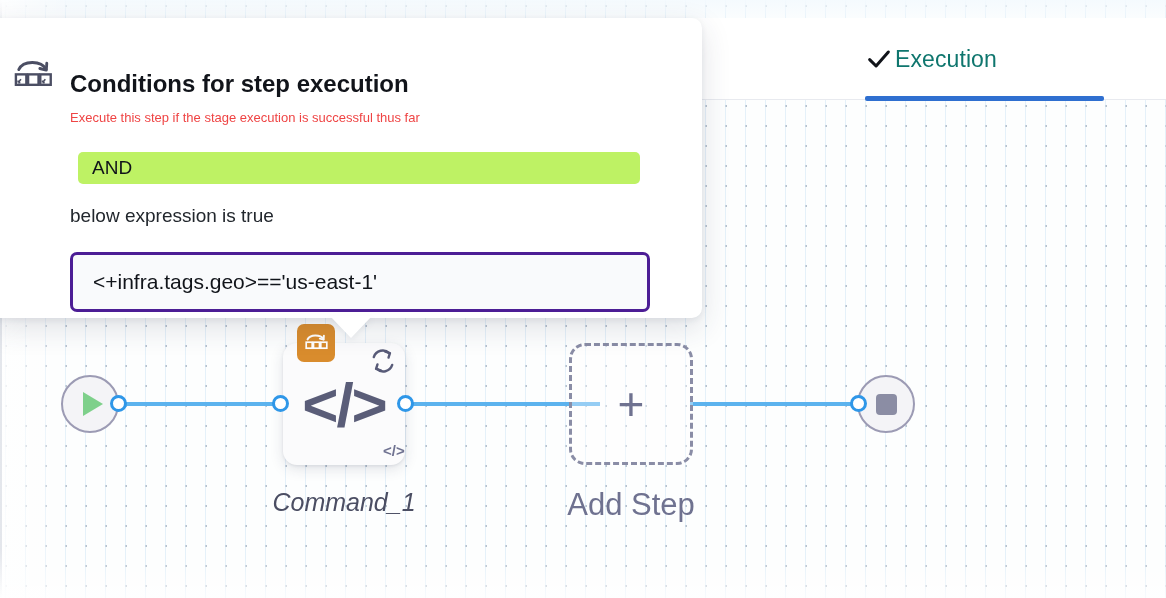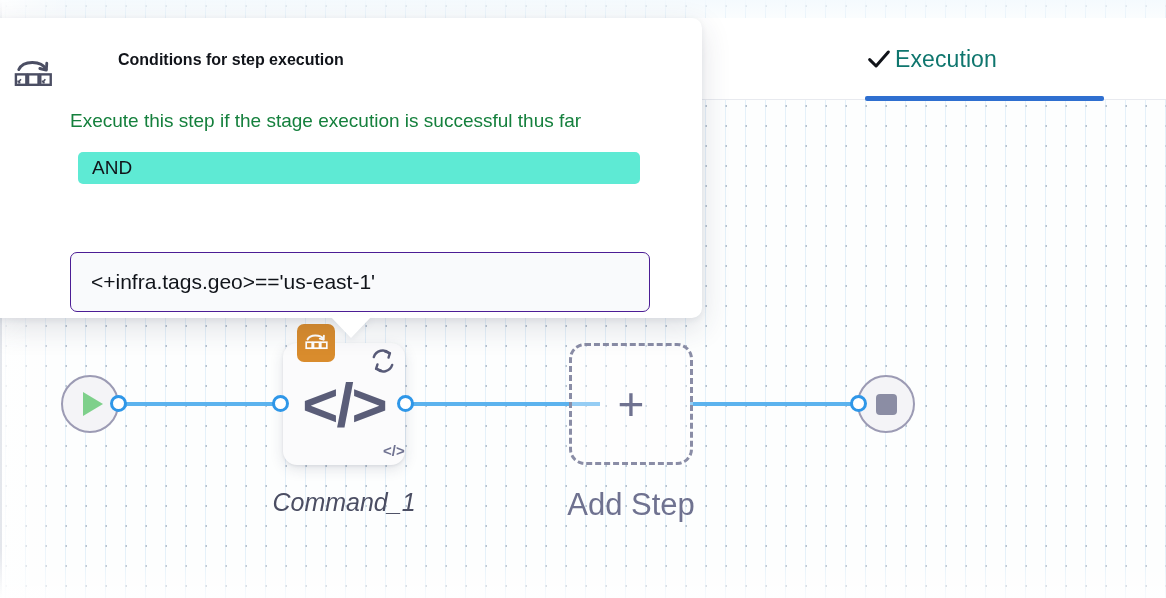--- a/index.html
+++ b/index.html
@@ -206,45 +206,45 @@
     border-right: 21px solid transparent;
     border-top: 22px solid #ffffff;
     z-index: 21;
     filter: drop-shadow(0 3px 3px rgba(40,50,80,0.07));
   }
   #tooltip-icon {
     position: absolute; left: 18px; top: 38px;
     color: #4b4e63;
   }
   #tooltip-title {
-    position: absolute; left: 76px; top: 33px;
-    font-size: 16px; font-weight: bold; color: #11141a; margin-left: 48px;
+    position: absolute; left: 76px; top: 52px;
+    font-size: 24px; font-weight: bold; color: #11141a;
   }
   #tooltip-desc {
     position: absolute; left: 76px; top: 92px;
-    font-size: 19px; color: #15803d;
+    font-size: 13px; color: #ef4444;
   }
   #and-field {
     position: absolute; left: 84px; top: 134px;
     width: 562px; height: 32px;
-    background: #5eead4;
+    background: #bef264;
     border-radius: 5px;
     display: flex; align-items: center;
     padding-left: 14px;
     font-size: 19px; color: #11141a;
   }
   #tooltip-desc2 {
     position: absolute; left: 76px; top: 187px;
     font-size: 19px; color: #22272d;
   }
   #expr-field {
     position: absolute; left: 76px; top: 234px;
     width: 580px; height: 60px;
     background: #f9fafc;
-    border: 1px solid #4c1d95;
+    border: 3px solid #4c1d95;
     border-radius: 7px;
     display: flex; align-items: center;
     padding-left: 20px;
     font-size: 21px; color: #11141a;
   }
 </style>
 </head>
 <body>
 
 <div id="canvas"></div>
@@ -333,18 +333,19 @@
   </div>
 
   <div id="tooltip-title">Conditions for step execution</div>
 
   <div id="tooltip-desc">Execute this step if the stage execution is successful thus far</div>
 
   <div id="and-field">
     <span>AND</span>
   </div>
 
+  <div id="tooltip-desc2">below expression is true</div>
 
   <div id="expr-field">
     <span>&lt;+infra.tags.geo&gt;=='us-east-1'</span>
   </div>
 
 </div>
 
 </body></html>

